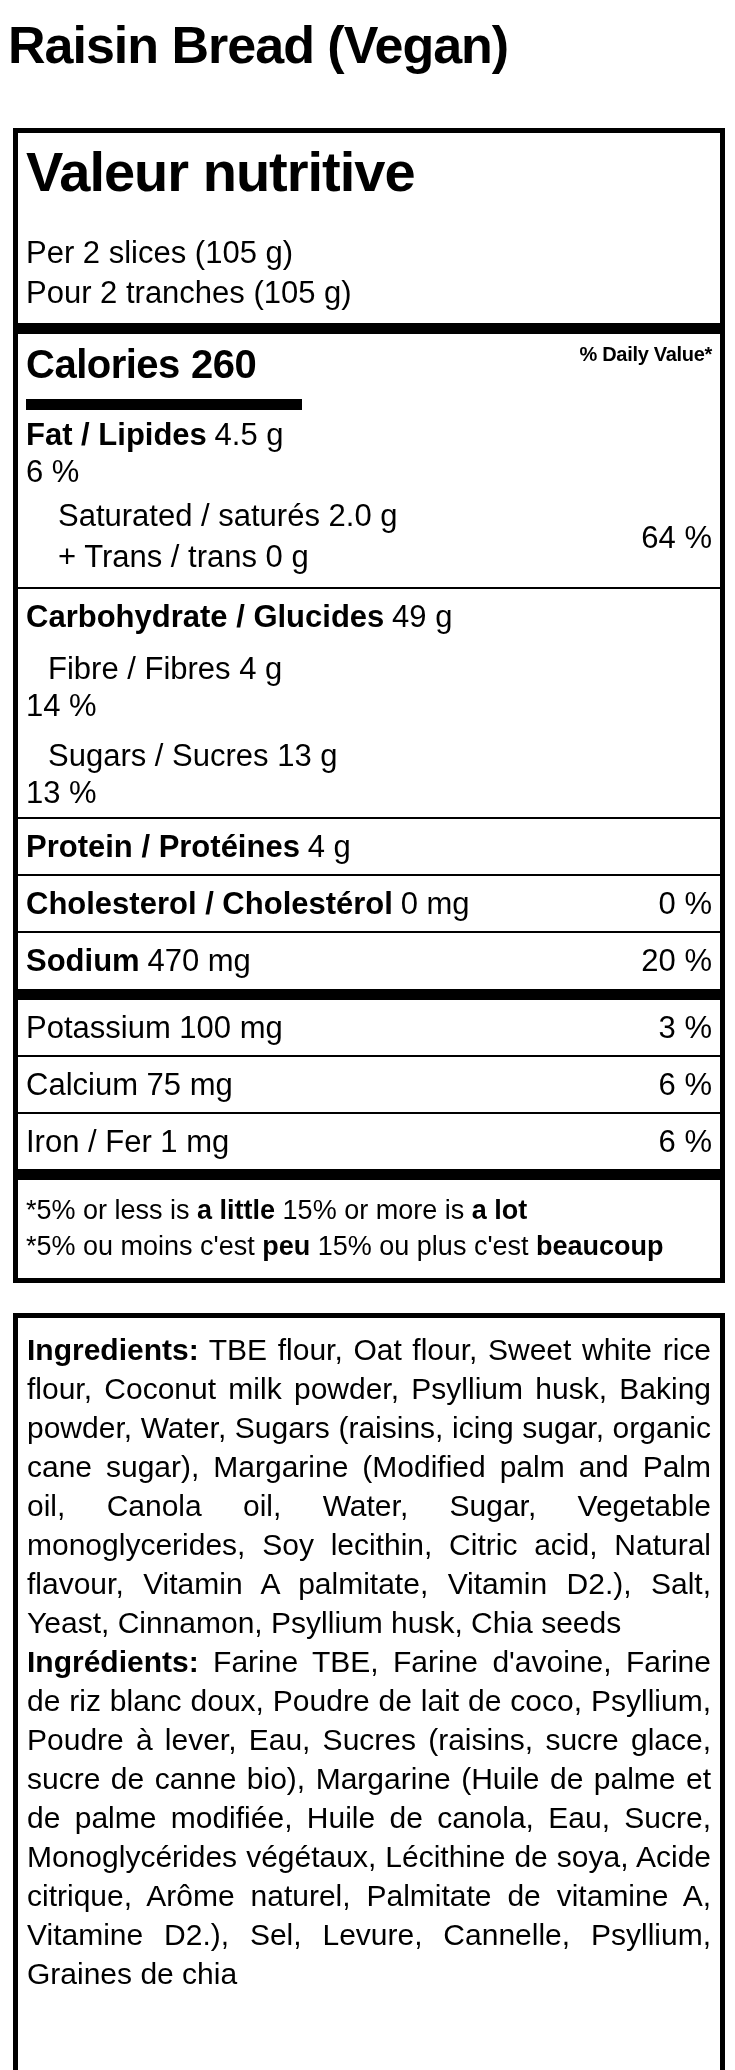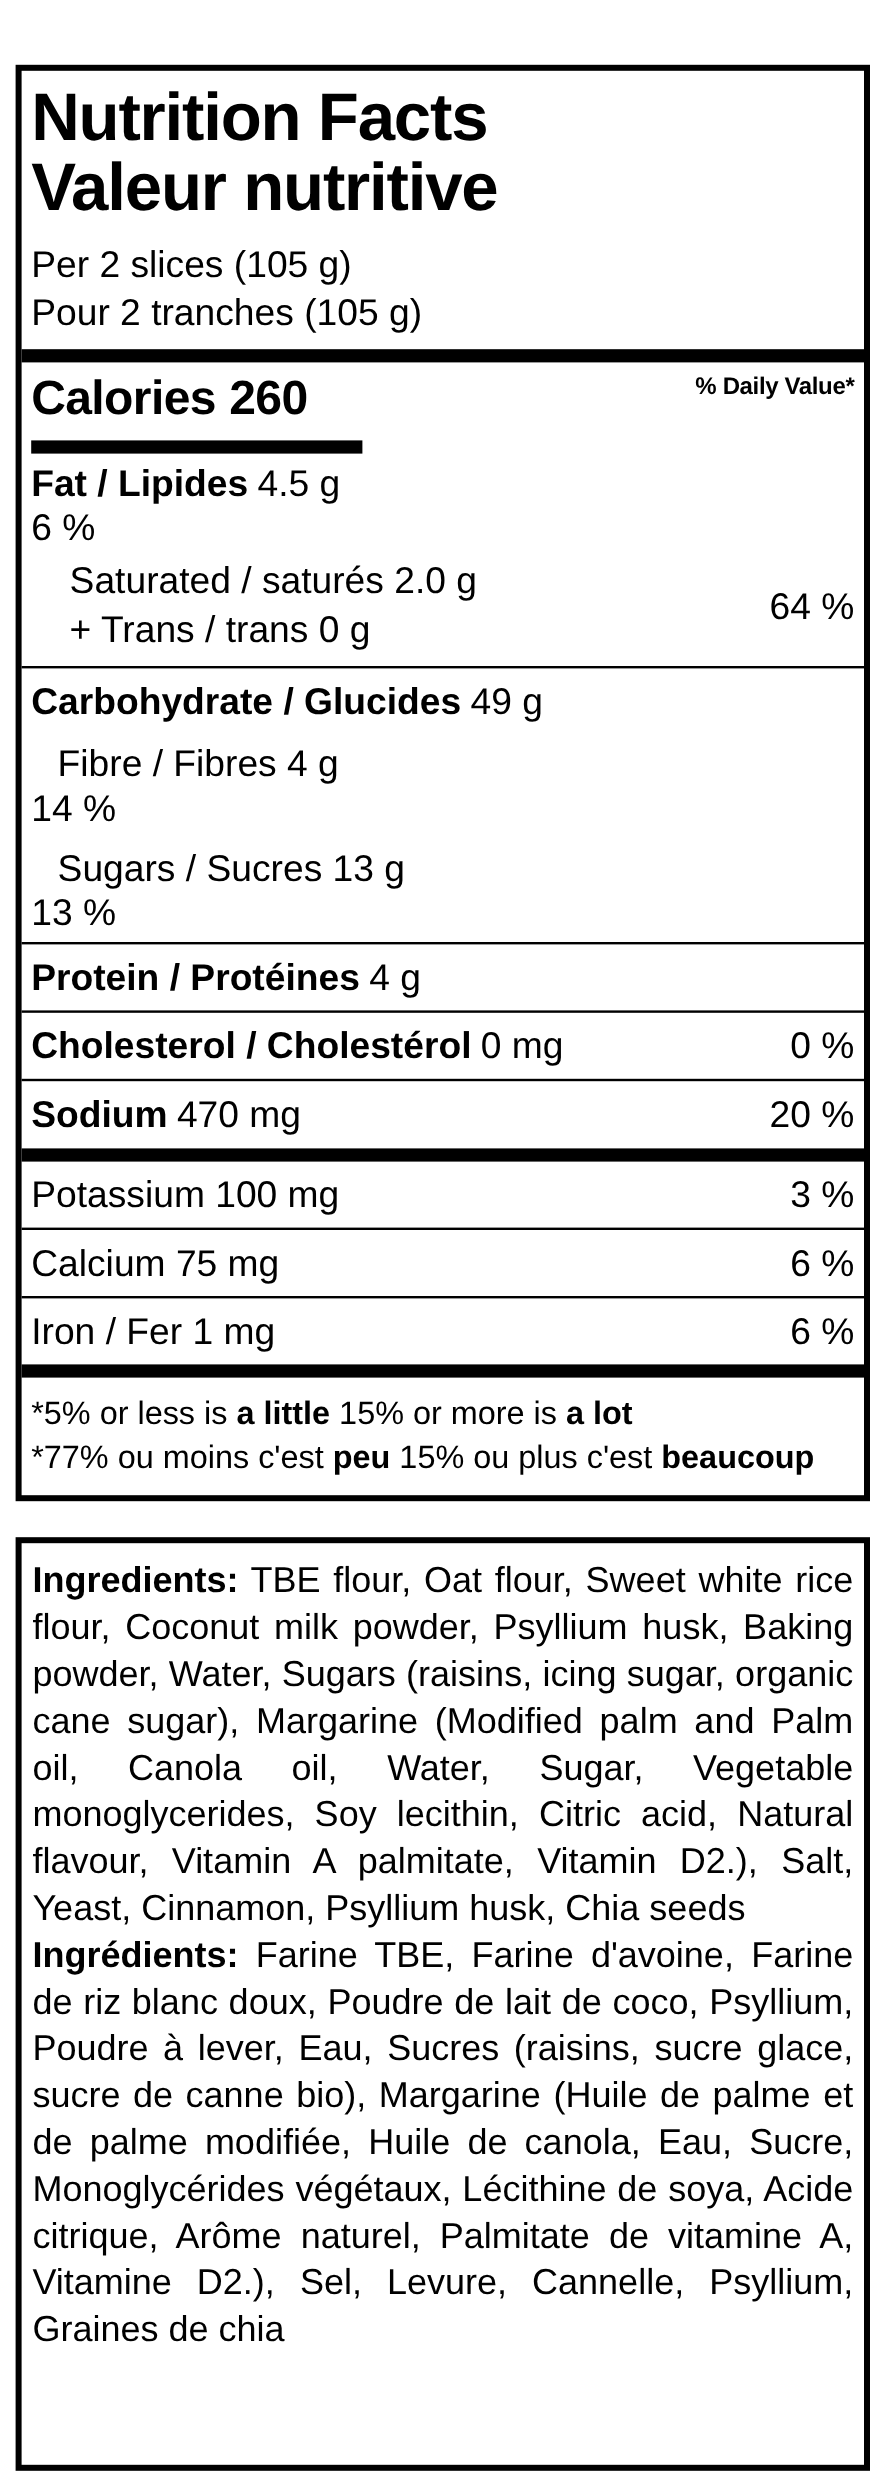--- a/index.html
+++ b/index.html
@@ -21,21 +21,21 @@
   .nf-box {
     margin: 54px 10px 0 13px;
     border: 5px solid #000;
   }
   .nf-head { padding: 10px 8px 0 8px; }
   .nf-title {
     font-size: 56px; font-weight: bold; letter-spacing: -1px;
     line-height: 1.04;
   }
   .serving { font-size: 31px; line-height: 1.28; }
-  .serving.first { margin-top: 16px; }
+  .serving.first { margin-top: 32px; }
 
   .bar   { height: 11px; background: #000; margin-top: 10px; }
   .hr    { height: 2px;  background: #000; }
 
   .cal-row {
     display: flex; justify-content: space-between; align-items: flex-start;
     padding: 8px 8px 0 8px;
   }
   .cal-text { font-size: 40px; font-weight: bold; letter-spacing: -0.5px; }
   .cal-text .val { margin-left: 0.28em; }
@@ -82,24 +82,24 @@
     margin: 28px 10px 0 13px;
     font-size: 30px; line-height: 40px;
     text-align: justify;
   }
 </style>
 </head>
 <body>
 
 <div class="page">
 
+  <h1 class="title">Raisin Bread (Vegan)</h1>
 
   <section class="nf-box">
     <div class="nf-head">
-      <div class="nf-title">Nutrition Facts</div>
       <div class="nf-title">Valeur nutritive</div>
       <div class="serving first">Per 2 slices (105 g)</div>
       <div class="serving">Pour 2 tranches (105 g)</div>
     </div>
 
     <div class="bar"></div>
 
     <div class="cal-row">
       <div>
         <div class="cal-text">
@@ -188,21 +188,21 @@
     <div class="hr"></div>
 
     <div class="row">
       <div>Iron / Fer 1 mg</div>
       <div class="dv">6 %</div>
     </div>
 
     <div class="bar" style="margin-top:0;"></div>
 
     <p class="foot"><span>*5% or less is </span><span class="b">a little</span><span> 15% or more is </span><span class="b">a lot</span></p>
-    <p class="foot last"><span>*77% ou moins c'est </span><span class="b">peu</span><span> 15% ou plus c'est </span><span class="b">beaucoup</span></p>
+    <p class="foot last"><span>*5% ou moins c'est </span><span class="b">peu</span><span> 15% ou plus c'est </span><span class="b">beaucoup</span></p>
   </section>
 
   <section class="ing-box">
     <p class="ing"><span class="b">Ingredients:</span><span> TBE flour, Oat flour, Sweet white rice flour, Coconut milk powder, Psyllium husk, Baking powder, Water, Sugars (raisins, icing sugar, organic cane sugar), Margarine (Modified palm and Palm oil, Canola oil, Water, Sugar, Vegetable monoglycerides, Soy lecithin, Citric acid, Natural flavour, Vitamin A palmitate, Vitamin D2.), Salt, Yeast, Cinnamon, Psyllium husk, Chia seeds</span></p>
     <p class="ing"><span class="b">Ingrédients:</span><span> Farine TBE, Farine d'avoine, Farine de riz blanc doux, Poudre de lait de coco, Psyllium, Poudre à lever, Eau, Sucres (raisins, sucre glace, sucre de canne bio), Margarine (Huile de palme et de palme modifiée, Huile de canola, Eau, Sucre, Monoglycérides végétaux, Lécithine de soya, Acide citrique, Arôme naturel, Palmitate de vitamine A, Vitamine D2.), Sel, Levure, Cannelle, Psyllium, Graines de chia</span></p>
   </section>
 
   <p class="addr">The Bread Essentials, 406 Royal York Rd, Toronto, ON M8Y 2R5</p>
 
 </div>

